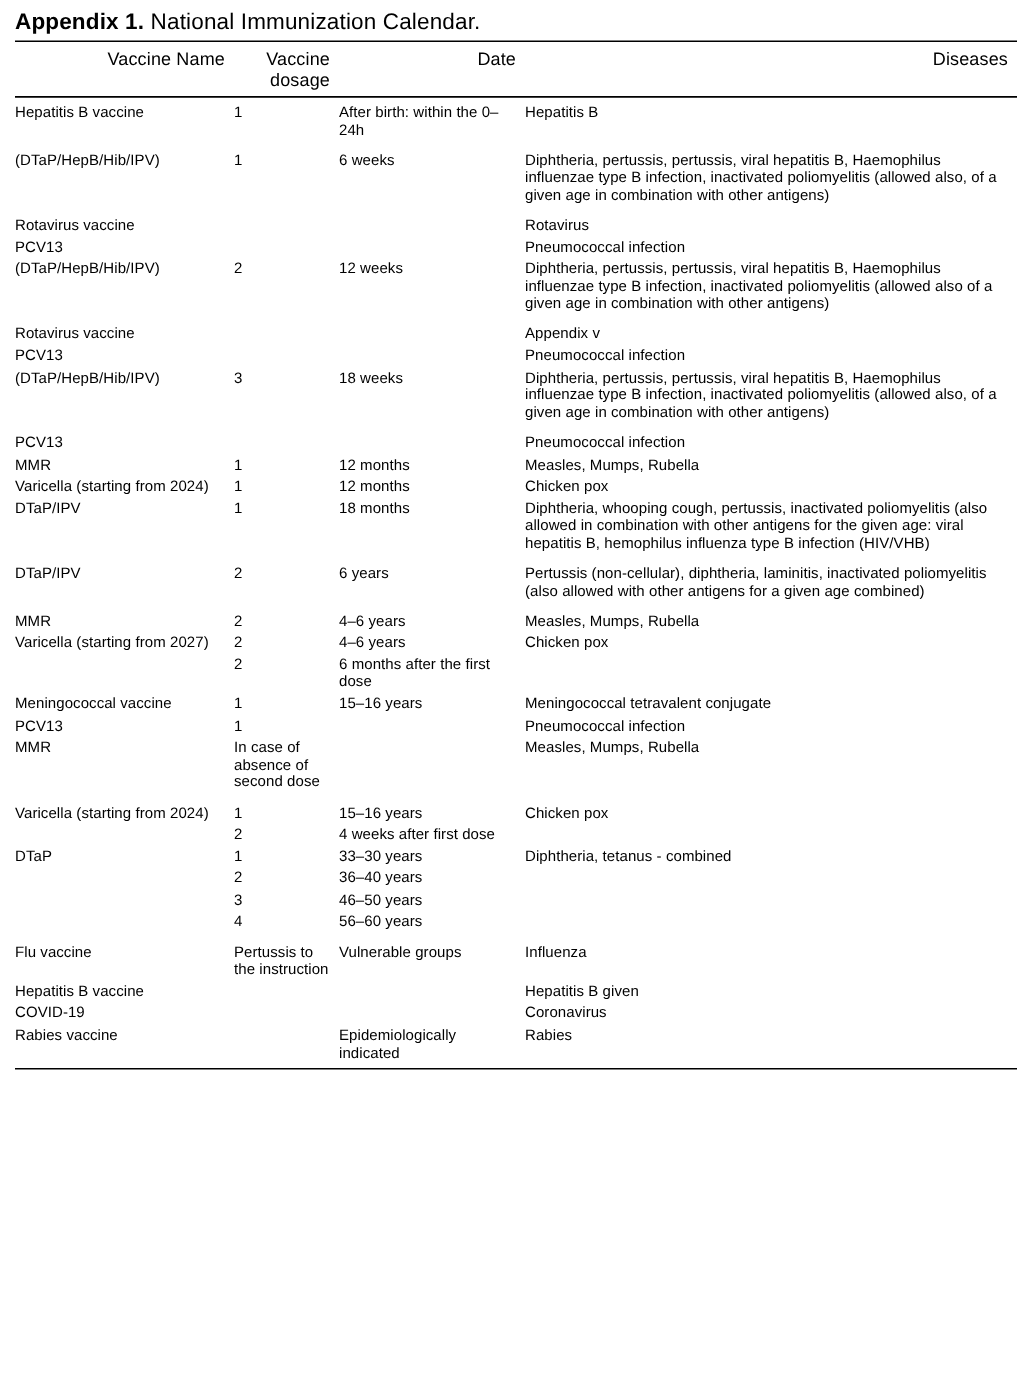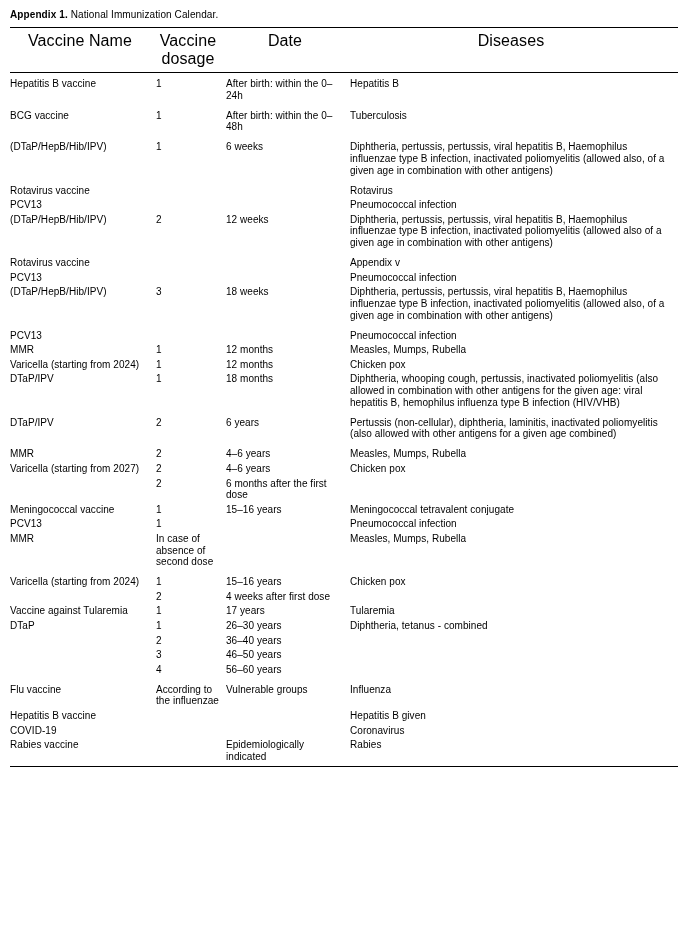--- a/index.html
+++ b/index.html
@@ -15,43 +15,43 @@
     -webkit-font-smoothing: antialiased;
   }
   .page {
     width: 688px;
     height: 932px;
     box-sizing: border-box;
     padding: 8px 10px 0 10px;
     position: relative;
   }
   .caption {
-    font-size: 10px;
+    font-size: 15px;
     line-height: 14px;
     padding: 0 0 5px 0;
     letter-spacing: 0.1px;
   }
   .caption .cap-label {
     font-weight: bold;
   }
   table.calendar {
     width: 668px;
     border-collapse: collapse;
     table-layout: fixed;
     font-size: 10px;
   }
   table.calendar col.c-name    { width: 146px; }
   table.calendar col.c-dose    { width: 70px; }
   table.calendar col.c-date    { width: 124px; }
   table.calendar col.c-dis     { width: 328px; }
 
   table.calendar thead th {
-    text-align: center;
+    text-align: right;
     font-weight: normal;
-    font-size: 16px;
+    font-size: 12px;
     padding: 4px 6px 4px 0;
     border-top: 1.1px solid #000;
     border-bottom: 1.1px solid #000;
     vertical-align: top;
     letter-spacing: 0.1px;
   }
   table.calendar tbody td {
     vertical-align: top;
     padding: 1.5px 6px 1.5px 0;
     line-height: 11.6px;
@@ -95,26 +95,20 @@
       </tr>
     </thead>
     <tbody id="calendar-body">
         <tr>
           <td>Hepatitis B vaccine</td>
           <td>1</td>
           <td>After birth: within the 0–24h</td>
           <td>Hepatitis B</td>
         </tr>
         <tr class="gap-above">
-          <td>BCG vaccine</td>
-          <td>1</td>
-          <td>After birth: within the 0–48h</td>
-          <td>Tuberculosis</td>
-        </tr>
-        <tr class="gap-above">
           <td>(DTaP/HepB/Hib/IPV)</td>
           <td>1</td>
           <td>6 weeks</td>
           <td>Diphtheria, pertussis, pertussis, viral hepatitis B, Haemophilus influenzae type B infection, inactivated poliomyelitis (allowed also, of a given age in combination with other antigens)</td>
         </tr>
         <tr class="gap-above">
           <td>Rotavirus vaccine</td>
           <td></td>
           <td></td>
           <td>Rotavirus</td>
@@ -221,29 +215,23 @@
           <td>15–16 years</td>
           <td>Chicken pox</td>
         </tr>
         <tr>
           <td></td>
           <td>2</td>
           <td>4 weeks after first dose</td>
           <td></td>
         </tr>
         <tr>
-          <td>Vaccine against Tularemia</td>
-          <td>1</td>
-          <td>17 years</td>
-          <td>Tularemia</td>
-        </tr>
-        <tr>
           <td>DTaP</td>
           <td>1</td>
-          <td>26–30 years</td>
+          <td>33–30 years</td>
           <td>Diphtheria, tetanus - combined</td>
         </tr>
         <tr>
           <td></td>
           <td>2</td>
           <td>36–40 years</td>
           <td></td>
         </tr>
         <tr>
           <td></td>
@@ -252,21 +240,21 @@
           <td></td>
         </tr>
         <tr>
           <td></td>
           <td>4</td>
           <td>56–60 years</td>
           <td></td>
         </tr>
         <tr class="gap-above">
           <td>Flu vaccine</td>
-          <td>According to the influenzae</td>
+          <td>Pertussis to the instruction</td>
           <td>Vulnerable groups</td>
           <td>Influenza</td>
         </tr>
         <tr>
           <td>Hepatitis B vaccine</td>
           <td></td>
           <td></td>
           <td>Hepatitis B given</td>
         </tr>
         <tr>

